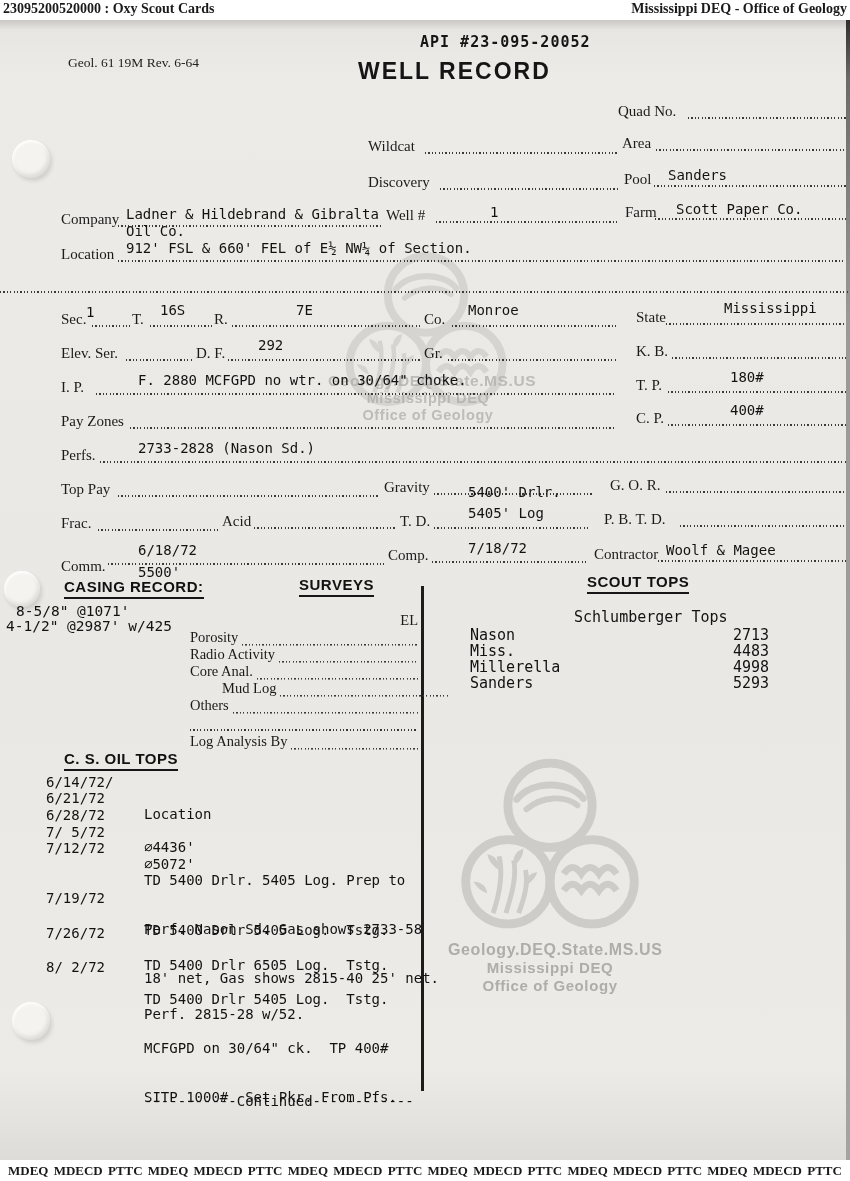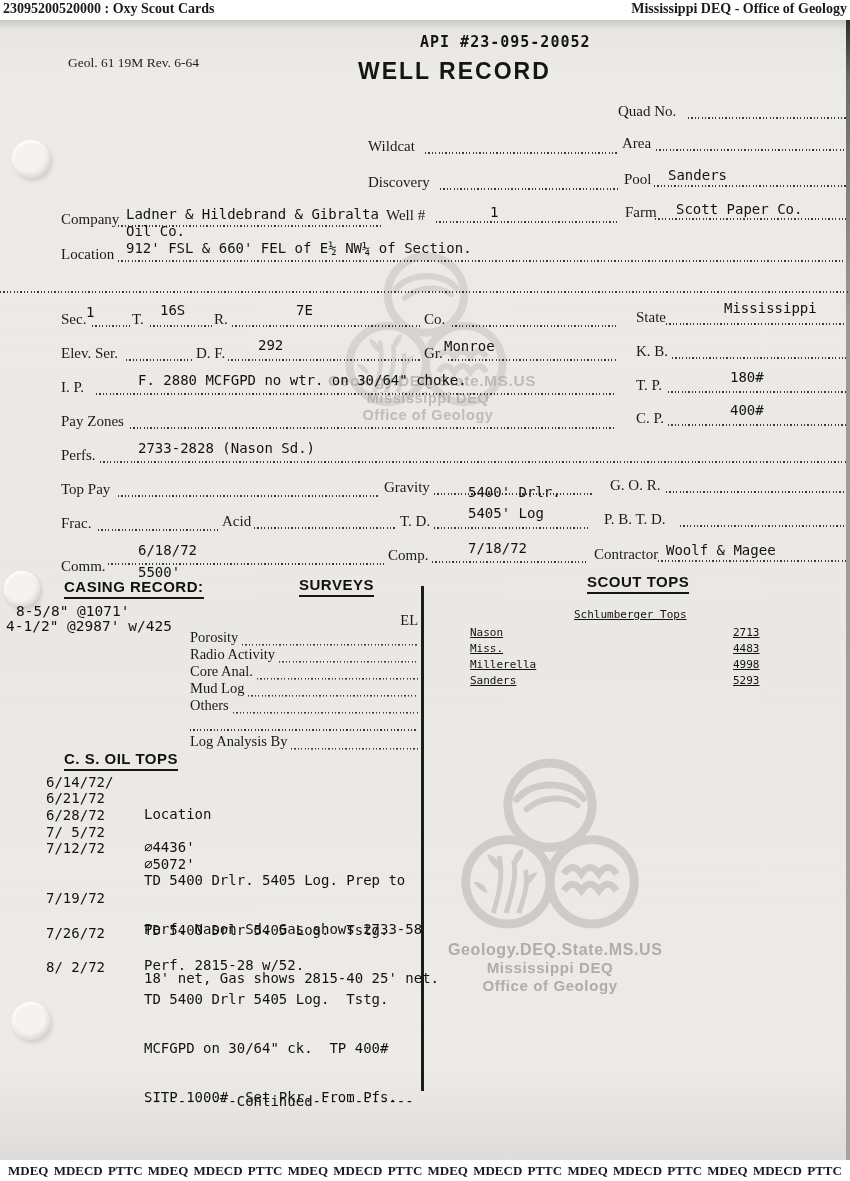--- a/index.html
+++ b/index.html
@@ -27,21 +27,21 @@
   }
   .edge-right{
     position:absolute;right:0;top:20px;width:4px;height:1140px;
     background:linear-gradient(180deg,#2f2f2f 0px,#6b6b69 60px,#9a9995 300px,#a5a4a0 100%);
   }
   .punch{position:absolute;border-radius:50%;background:#f4f3f0;
     box-shadow:inset 1px 2px 3px rgba(255,255,255,.95),inset -2px -3px 4px rgba(0,0,0,.10),2px 3px 4px rgba(0,0,0,.12);}
   
   .lbl{position:absolute;font:15px "Liberation Serif",serif;color:#1b1b1b;white-space:nowrap;z-index:3;}
   .mono{position:absolute;font:14px "DejaVu Sans Mono",monospace;color:#121212;white-space:pre;z-index:3;}
-  .mono15{font-size:11px;text-decoration:underline;}
+  .mono15{font-size:15px;}
   .lines div{line-height:17px;}
   .dl{position:absolute;height:1.6px;z-index:2;
     background:repeating-linear-gradient(90deg,#3a3a3a 0 1.2px,transparent 1.2px 3.4px);}
   .sect{position:absolute;font:bold 15px "Liberation Sans",sans-serif;letter-spacing:.5px;color:#111;
     border-bottom:2.5px solid #161616;padding-bottom:2px;white-space:nowrap;z-index:3;}
   .vline{position:absolute;width:2.5px;background:#1c1c1c;z-index:3;}
   .survey-row{position:absolute;left:190px;width:228px;display:flex;align-items:flex-end;z-index:3;}
   .survey-row .slbl{font:14.5px "Liberation Serif",serif;white-space:nowrap;}
   .survey-row .leader{flex:1;height:13px;margin-left:4px;
     background:repeating-linear-gradient(90deg,#3a3a3a 0 1.2px,transparent 1.2px 3.4px) bottom left / 100% 1.6px no-repeat;}
@@ -148,21 +148,21 @@
 <div class="dl" style="left:92px;top:325px;width:38px;"></div>
 <span class="mono" style="left:86px;top:304px;">1</span>
 <span class="lbl" style="left:132px;top:311px;">T.</span>
 <div class="dl" style="left:150px;top:325px;width:62px;"></div>
 <span class="mono" style="left:160px;top:302px;">16S</span>
 <span class="lbl" style="left:214px;top:311px;">R.</span>
 <div class="dl" style="left:232px;top:325px;width:188px;"></div>
 <span class="mono" style="left:296px;top:302px;">7E</span>
 <span class="lbl" style="left:424px;top:311px;">Co.</span>
 <div class="dl" style="left:452px;top:325px;width:164px;"></div>
-<span class="mono" style="left:444px;top:302px;margin-top:36px;">Monroe</span>
+<span class="mono" style="left:468px;top:302px;">Monroe</span>
 <span class="lbl" style="left:636px;top:309px;">State</span>
 <div class="dl" style="left:666px;top:323px;width:180px;"></div>
 <span class="mono" style="left:724px;top:300px;">Mississippi</span>
 
 <span class="lbl" style="left:61px;top:345px;">Elev. Ser.</span>
 <div class="dl" style="left:126px;top:359px;width:66px;"></div>
 <span class="lbl" style="left:196px;top:345px;">D. F.</span>
 <div class="dl" style="left:228px;top:359px;width:192px;"></div>
 <span class="mono" style="left:258px;top:337px;">292</span>
 <span class="lbl" style="left:424px;top:345px;">Gr.</span>
@@ -233,21 +233,21 @@
     <span class="leader"></span>
   </div>
 <div class="survey-row" style="top:646px;">
     <span class="slbl">Radio Activity</span>
     <span class="leader"></span>
   </div>
 <div class="survey-row" style="top:663px;">
     <span class="slbl">Core Anal.</span>
     <span class="leader"></span>
   </div>
-<div class="survey-row" style="top:680px;">
+<div class="survey-row" style="top:680px;margin-left:32px;">
     <span class="slbl">Mud Log</span>
     <span class="leader"></span>
   </div>
 <div class="survey-row" style="top:697px;">
     <span class="slbl">Others</span>
     <span class="leader"></span>
   </div>
 <div class="dl" style="left:190px;top:729px;width:228px;"></div>
 <div class="survey-row" style="top:733px;">
     <span class="slbl">Log Analysis By</span>
@@ -284,20 +284,21 @@
   <div>TD 5400 Drlr. 5405 Log. Prep to</div>
   <div>Perf. Nason Sd. Gas shows 2733-58</div>
   <div>18' net, Gas shows 2815-40 25' net.</div>
 </div>
 <span class="mono" style="left:46px;top:890px;">7/19/72</span>
 <div class="mono lines" style="left:144px;top:890px;">
   <div>TD 5400 Drlr 5405 Log.  Tstg.</div>
 </div>
 <span class="mono" style="left:46px;top:925px;">7/26/72</span>
 <div class="mono lines" style="left:144px;top:925px;">
+  <div>TD 5400 Drlr 6505 Log.  Tstg.</div>
   <div>Perf. 2815-28 w/52.</div>
 </div>
 <span class="mono" style="left:46px;top:959px;">8/ 2/72</span>
 <div class="mono lines" style="left:144px;top:959px;">
   <div>TD 5400 Drlr 5405 Log.  Tstg.</div>
   <div>MCFGPD on 30/64" ck.  TP 400#</div>
   <div>SITP 1000#  Set Pkr. From Pfs.</div>
   
   
 </div>

